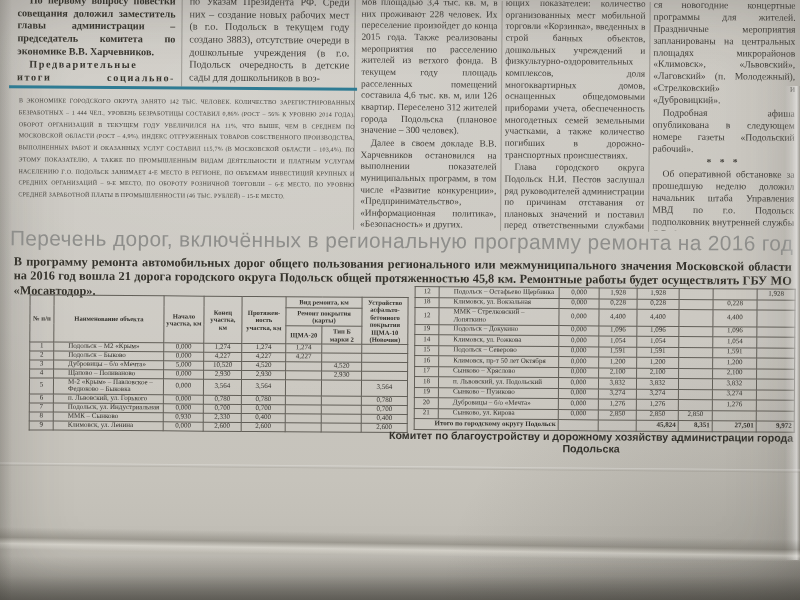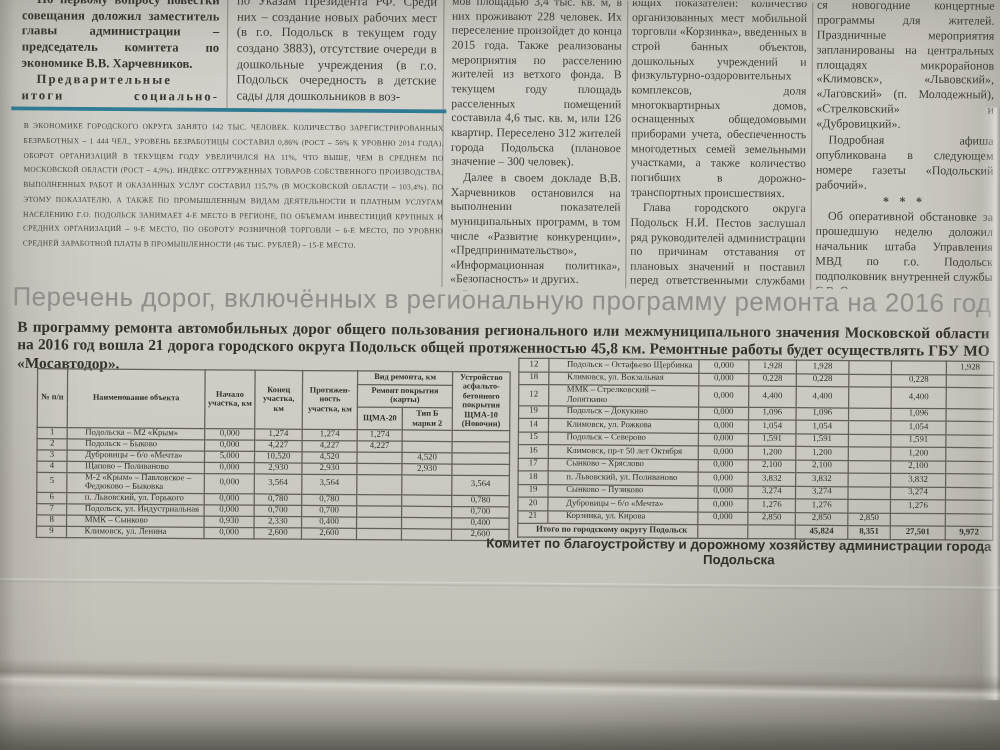--- a/index.html
+++ b/index.html
@@ -40,21 +40,21 @@
   .subtitle{position:absolute;left:14px;top:257px;width:778px;font-weight:bold;font-size:12.3px;line-height:1.16;
     color:#35332c;text-align:justify;}
 
   
   .roadtable{border-collapse:collapse;table-layout:fixed;font-size:7px;line-height:1.12;color:#33312c;background:rgba(255,255,255,0.06);}
   .roadtable th,.roadtable td{border:1px solid #625f58;padding:0 2px;overflow:hidden;}
   .roadtable th{font-weight:bold;font-size:6.6px;text-align:center;vertical-align:middle;padding:1px 1px;}
   .roadtable td{vertical-align:middle;}
   .roadtable td.num,.roadtable td.val{text-align:center;}
   .roadtable td.name{text-align:left;padding-left:14px;}
-  .roadtable tr.total td{font-weight:bold;}
+  .roadtable tr.total td{font-weight:bold;text-align:right;}
   .t-left{position:absolute;left:30px;top:297px;width:378px;}
   .t-right{position:absolute;left:415px;top:286px;width:380px;}
   .t-right td{height:9.5px;}
   .t-left td{height:7.8px;}
 
   .table-footer{position:absolute;left:390px;top:429px;width:405px;text-align:center;
     font-family:"Liberation Sans","DejaVu Sans",sans-serif;font-weight:bold;font-size:10.6px;color:#33312b;}
 
   
   .edge-right{position:absolute;right:0;top:86px;width:15px;height:474px;
@@ -133,21 +133,21 @@
           <th colspan="2">Ремонт покрытия (карты)</th>
         </tr>
         <tr>
           <th>ЩМА-20</th>
           <th>Тип Б марки 2</th>
         </tr>
       </thead>
       <tbody>
         <tr>
             <td class="num">1</td>
-            <td class="name">Подольска – М2 «Крым»</td>
+            <td class="name">Подольск – М2 «Крым»</td>
             <td class="val">0,000</td>
             <td class="val">1,274</td>
             <td class="val">1,274</td>
             <td class="val">1,274</td>
             <td class="val"></td>
             <td class="val"></td>
           </tr>
           <tr>
             <td class="num">2</td>
             <td class="name">Подольск – Быково</td>
@@ -318,21 +318,21 @@
             <td class="name">Сынково – Хряслово</td>
             <td class="val">0,000</td>
             <td class="val">2,100</td>
             <td class="val">2,100</td>
             <td class="val"></td>
             <td class="val">2,100</td>
             <td class="val"></td>
           </tr>
           <tr>
             <td class="num">18</td>
-            <td class="name">п. Львовский, ул. Поливаново</td>
+            <td class="name">п. Львовский, ул. Подольский</td>
             <td class="val">0,000</td>
             <td class="val">3,832</td>
             <td class="val">3,832</td>
             <td class="val"></td>
             <td class="val">3,832</td>
             <td class="val"></td>
           </tr>
           <tr>
             <td class="num">19</td>
             <td class="name">Сынково – Пузиково</td>
@@ -348,21 +348,21 @@
             <td class="name">Дубровицы – б/о «Мечта»</td>
             <td class="val">0,000</td>
             <td class="val">1,276</td>
             <td class="val">1,276</td>
             <td class="val"></td>
             <td class="val">1,276</td>
             <td class="val"></td>
           </tr>
           <tr>
             <td class="num">21</td>
-            <td class="name">Корзинка, ул. Кирова</td>
+            <td class="name">Сынково, ул. Кирова</td>
             <td class="val">0,000</td>
             <td class="val">2,850</td>
             <td class="val">2,850</td>
             <td class="val">2,850</td>
             <td class="val"></td>
             <td class="val"></td>
           </tr>
         <tr class="total">
           <td colspan="2" class="name">Итого по городскому округу Подольск</td>
           <td></td>

